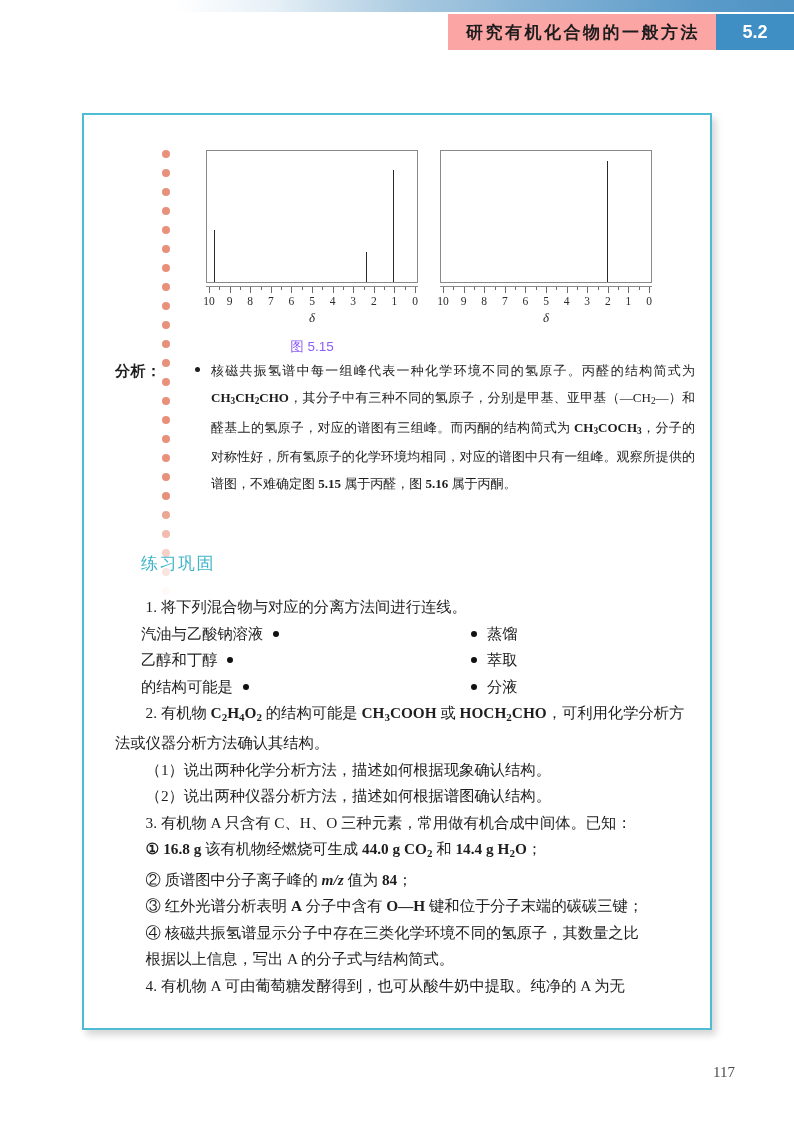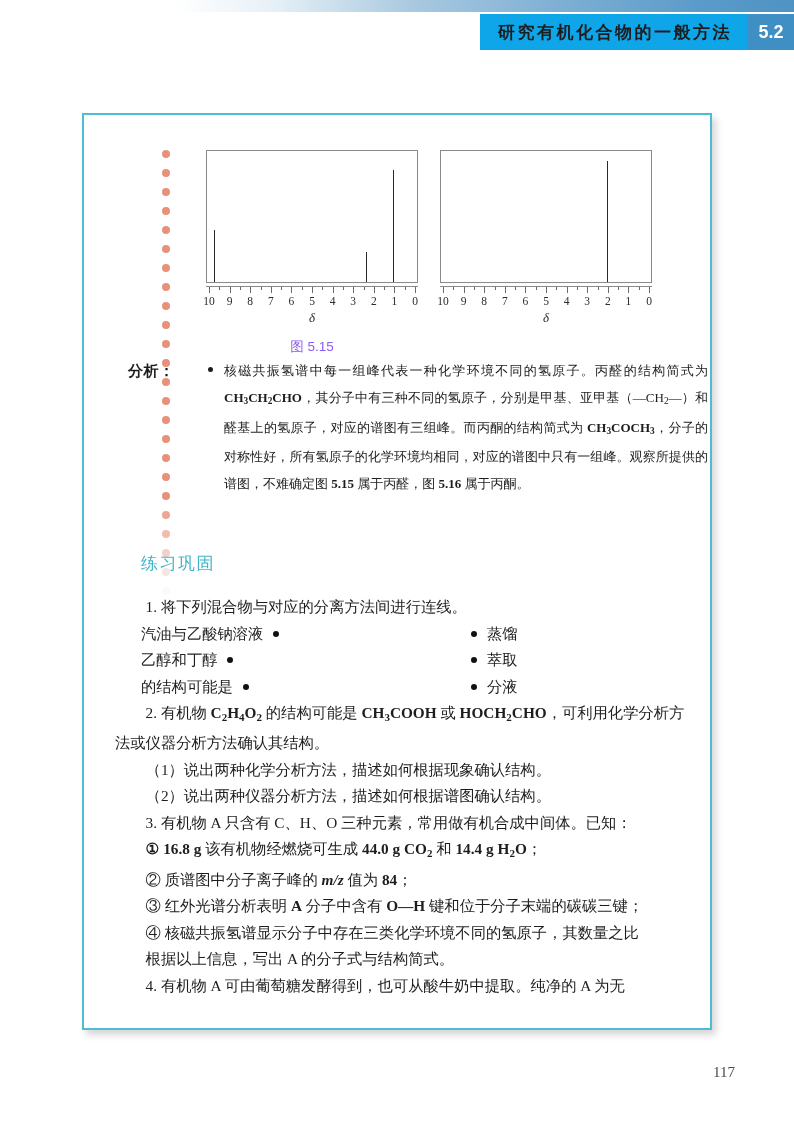--- a/index.html
+++ b/index.html
@@ -30,40 +30,40 @@
   }
   .header-title-wrap {
     position: absolute;
     top: 14px;
     right: 0;
     display: flex;
     align-items: stretch;
     height: 36px;
   }
   .header-title {
-    background: #0ea5e9;
+    background: #fca5a5;
     color: #1d1d1d;
     font-family: "Liberation Sans", "DejaVu Sans", sans-serif;
     font-weight: 700;
     font-size: 17px;
     letter-spacing: 2.5px;
     display: flex;
     align-items: center;
     padding: 0 16px 0 18px;
   }
   .header-num {
     background: #3f8ec4;
     color: #ffffff;
     font-family: "Liberation Sans", "DejaVu Sans", sans-serif;
     font-weight: 700;
     font-size: 18px;
     display: flex;
     align-items: center;
     justify-content: center;
-    width: 46px;
+    width: 78px;
   }
 
   
   .content-box {
     position: absolute;
     left: 82px;
     top: 113px;
     width: 630px;
     height: 917px;
     border: 2px solid #4dbcd4;
@@ -156,21 +156,21 @@
     text-align: center;
     font-family: "Liberation Sans", "DejaVu Sans", sans-serif;
     font-size: 13.5px;
     color: #8b5cf6;
     margin-top: 12px;
   }
 
   
   .analysis {
     position: absolute;
-    left: 128px;
+    left: 115px;
     top: 358px;
     width: 580px;
   }
   .analysis-label {
     position: absolute;
     left: 0; top: 4px;
     font-family: "Liberation Sans", "DejaVu Sans", sans-serif;
     font-weight: 700;
     font-size: 15px;
     color: #1d1d1d;

